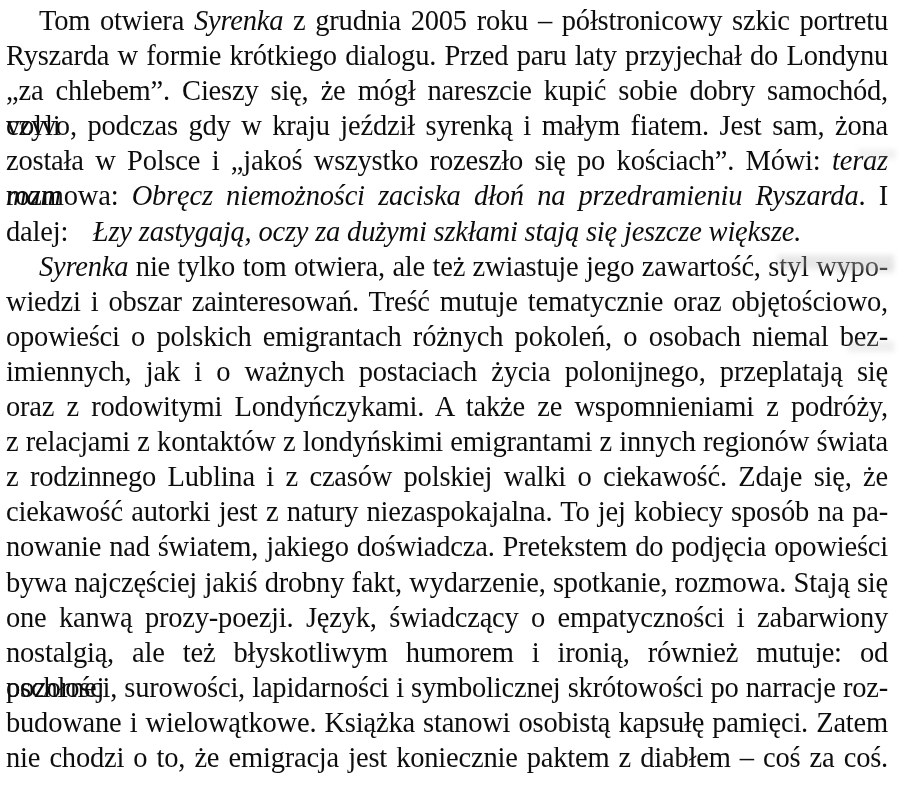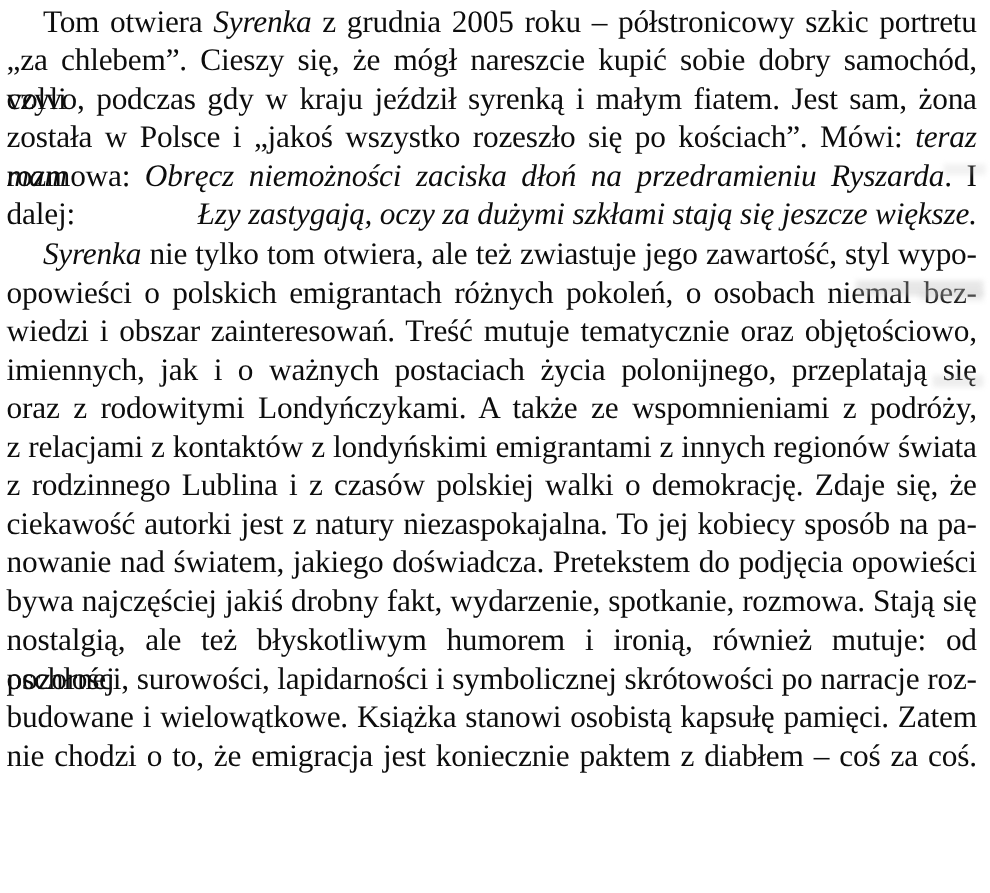--- a/index.html
+++ b/index.html
@@ -32,21 +32,21 @@
     letter-spacing: -0.2px;
     white-space: normal;
     overflow: visible;
     -webkit-font-smoothing: antialiased;
   }
   .line.justified {
     text-align: justify;
     text-align-last: justify;
   }
   .line.plain {
-    text-align: right;
+    text-align: center;
   }
   .line .indent {
     display: inline-block;
     width: 33px;
   }
   .line em {
     font-style: italic;
   }
   
   .artifact {
@@ -60,35 +60,37 @@
   .artifact.a2 { left: 848px; top: 338px; width: 46px;  height: 11px; opacity: 0.25; }
   .artifact.a3 { left: 858px; top: 146px; width: 38px;  height: 10px; opacity: 0.2; }
   .artifact.a4 { left: 836px; top: 262px; width: 58px;  height: 9px;  opacity: 0.22; }
 </style>
 </head>
 <body>
 
 <main class="page">
   <div class="text-block" id="text-block">
       <div class="line justified"><span class="indent"></span><span>Tom otwiera </span><em>Syrenka</em><span> z grudnia 2005 roku – półstronicowy szkic portretu</span></div>
+      <div class="line justified"><span>Ryszarda w formie krótkiego dialogu. Przed paru laty przyjechał do Londynu</span></div>
       <div class="line justified"><span>„za chlebem”. Cieszy się, że mógł nareszcie kupić sobie dobry samochód, czyli</span></div>
       <div class="line justified"><span>volvo, podczas gdy w kraju jeździł syrenką i małym fiatem. Jest sam, żona</span></div>
       <div class="line justified"><span>została w Polsce i „jakoś wszystko rozeszło się po kościach”. Mówi: </span><em>teraz mam</em></div>
       <div class="line justified"><span>rozmowa: </span><em>Obręcz niemożności zaciska dłoń na przedramieniu Ryszarda</em><span>. I dalej:</span></div>
       <div class="line plain"><em>Łzy zastygają, oczy za dużymi szkłami stają się jeszcze większe.</em></div>
       <div class="line justified"><span class="indent"></span><em>Syrenka</em><span> nie tylko tom otwiera, ale też zwiastuje jego zawartość, styl wypo-</span></div>
+      <div class="line justified"><span>wiedzi i obszar zainteresowań. Treść mutuje tematycznie oraz objętościowo,</span></div>
       <div class="line justified"><span>opowieści o polskich emigrantach różnych pokoleń, o osobach niemal bez-</span></div>
-      <div class="line justified"><span>wiedzi i obszar zainteresowań. Treść mutuje tematycznie oraz objętościowo,</span></div>
       <div class="line justified"><span>imiennych, jak i o ważnych postaciach życia polonijnego, przeplatają się</span></div>
       <div class="line justified"><span>oraz z rodowitymi Londyńczykami. A także ze wspomnieniami z podróży,</span></div>
       <div class="line justified"><span>z relacjami z kontaktów z londyńskimi emigrantami z innych regionów świata</span></div>
-      <div class="line justified"><span>z rodzinnego Lublina i z czasów polskiej walki o demokrację. Zdaje się, że</span></div>
+      <div class="line justified"><span>z rodzinnego Lublina i z czasów polskiej walki o ciekawość. Zdaje się, że</span></div>
       <div class="line justified"><span>ciekawość autorki jest z natury niezaspokajalna. To jej kobiecy sposób na pa-</span></div>
       <div class="line justified"><span>nowanie nad światem, jakiego doświadcza. Pretekstem do podjęcia opowieści</span></div>
       <div class="line justified"><span>bywa najczęściej jakiś drobny fakt, wydarzenie, spotkanie, rozmowa. Stają się</span></div>
+      <div class="line justified"><span>one kanwą prozy-poezji. Język, świadczący o empatyczności i zabarwiony</span></div>
       <div class="line justified"><span>nostalgią, ale też błyskotliwym humorem i ironią, również mutuje: od pozornej</span></div>
       <div class="line justified"><span>oschłości, surowości, lapidarności i symbolicznej skrótowości po narracje roz-</span></div>
       <div class="line justified"><span>budowane i wielowątkowe. Książka stanowi osobistą kapsułę pamięci. Zatem</span></div>
       <div class="line justified"><span>nie chodzi o to, że emigracja jest koniecznie paktem z diabłem – coś za coś.</span></div>
     </div>
   <div class="artifact a1"></div>
   <div class="artifact a2"></div>
   <div class="artifact a3"></div>
   <div class="artifact a4"></div>
 </main>

